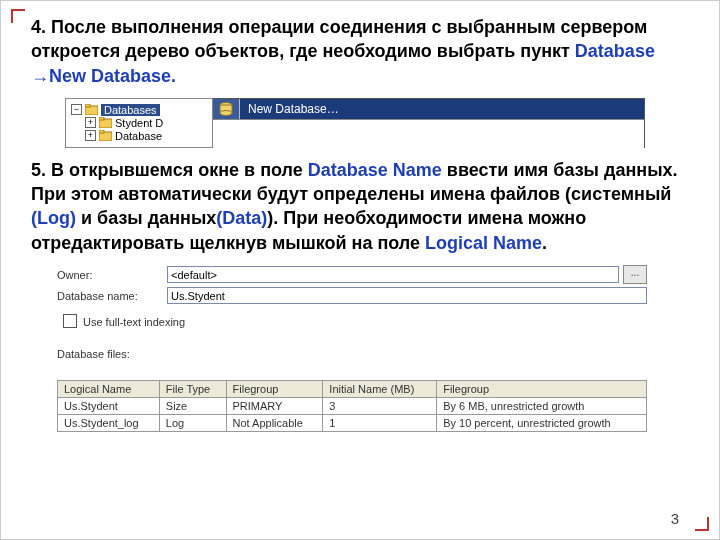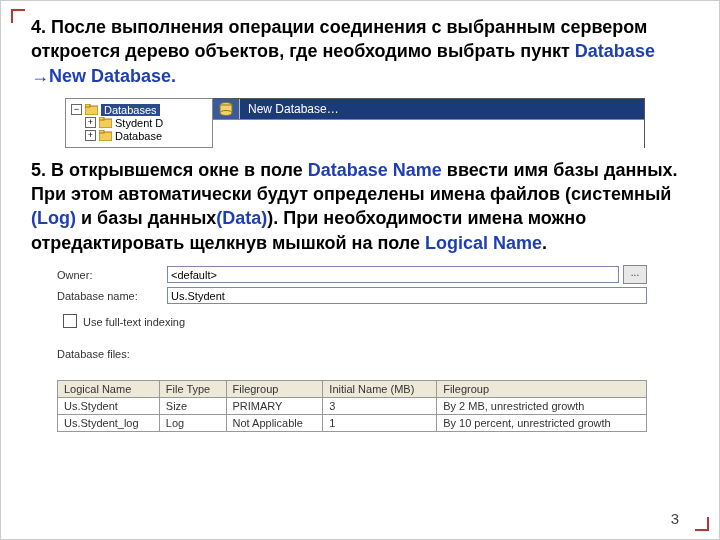--- a/index.html
+++ b/index.html
@@ -273,21 +273,21 @@
           <th>Initial Name (MB)</th>
           <th>Filegroup</th>
         </tr>
       </thead>
       <tbody>
         <tr>
           <td>Us.Stydent</td>
           <td>Size</td>
           <td>PRIMARY</td>
           <td>3</td>
-          <td>By 2 MB, unrestricted growth</td>
+          <td>By 6 MB, unrestricted growth</td>
         </tr>
         <tr>
           <td>Us.Stydent_log</td>
           <td>Log</td>
           <td>Not Applicable</td>
           <td>1</td>
           <td>By 10 percent, unrestricted growth</td>
         </tr>
       </tbody>
     </table>

